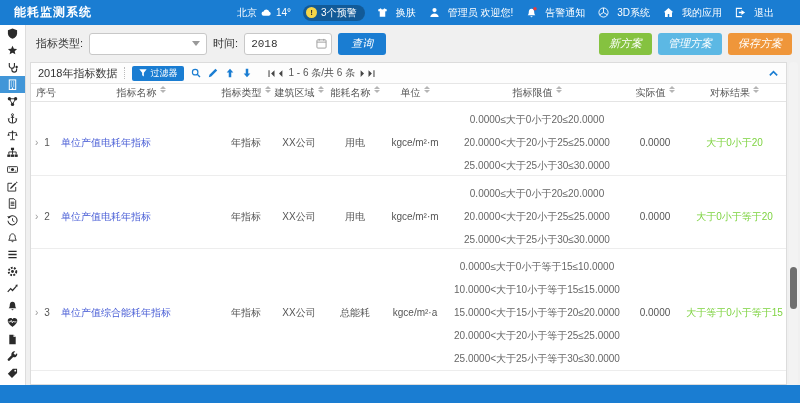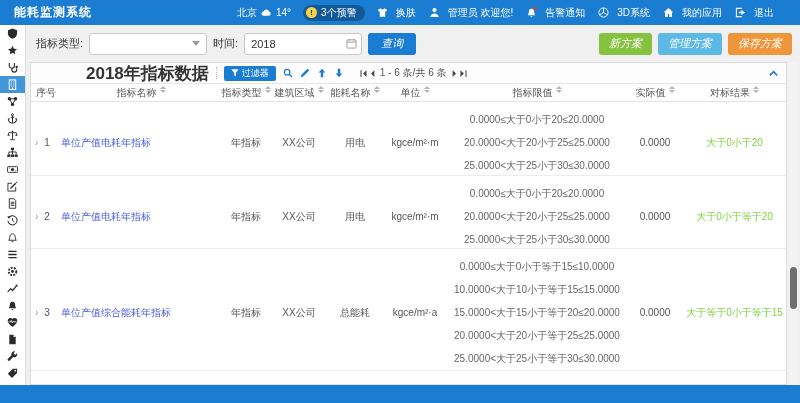--- a/index.html
+++ b/index.html
@@ -48,22 +48,22 @@
   
   .main { position:absolute; top:25px; left:26px; right:0; bottom:18px; }
 
   .querybar { height:37px; display:flex; align-items:center; gap:6px; padding:0 8px 0 10px; font-size:11px; }
   .fake-select {
     width:118px; height:22px; background:#fff; border:1px solid #c8c8c8; border-radius:3px;
     display:flex; align-items:center; justify-content:flex-end; padding:0 6px; cursor:pointer;
   }
   .caret-down { width:0; height:0; border-left:4px solid transparent; border-right:4px solid transparent; border-top:5px solid #999; }
   .time-box {
-    width:118px; height:22px; background:#fff; border:1px solid #c8c8c8; border-radius:3px;
-    display:flex; align-items:center; padding:0 4px 0 6px;
+    width:88px; height:22px; background:#fff; border:1px solid #c8c8c8; border-radius:3px;
+    display:flex; align-items:center; padding:0 4px 0 6px;font-family:Liberation Mono, monospace;
   }
   .time-box input { border:0; outline:0; width:100%; font-size:11px; color:#333; font-family:inherit; }
   .time-box .icn { color:#999; }
   .btn {
     height:22px; border:0; border-radius:3px; color:#fff; font-size:11px; padding:0 10px;
     cursor:pointer; font-family:inherit; white-space:nowrap;font-style:italic;
   }
   .btn-query { background:var(--accent); padding:0 13px; }
   .btn-green { background:var(--green); }
   .btn-orange { background:var(--orange); }
@@ -72,21 +72,21 @@
 
   
   .panel {
     position:absolute; top:37px; left:4px; right:13px; bottom:0;
     background:#fff; border:1px solid #dcdcdc; overflow:hidden;
   }
   .ptoolbar {
     height:21px; display:flex; align-items:center; gap:7px; padding:0 7px;
     background:#fdfdfd; border-bottom:1px solid #e6e6e6; font-size:10px;
   }
-  .ptitle { font-size:17px; font-weight:bold; color:#333;margin-left:48px; }
+  .ptitle { font-size:11px; font-weight:normal; color:#333; }
   .vsep { width:0; height:12px; border-left:1px dotted #bbb; }
   .btn-filter {
     height:15px; background:var(--accent); color:#fff; border:0; border-radius:2px;
     font-size:9px; display:flex; align-items:center; gap:3px; padding:0 7px; cursor:pointer; font-family:inherit;
   }
   .btn-filter svg { width:8px; height:8px; }
   .tool-ic { color:var(--accent); cursor:pointer; }
   .tool-ic svg { width:10px; height:10px; }
   .pager { display:flex; align-items:center; margin-left:8px; color:#555; }
   .pager .pg { color:#444; cursor:pointer; }

